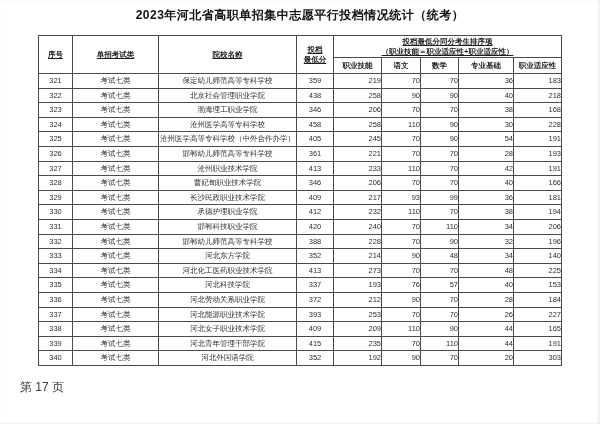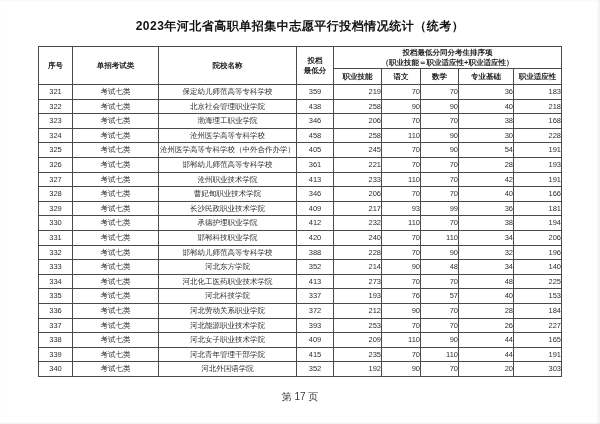--- a/index.html
+++ b/index.html
@@ -12,21 +12,21 @@
     position: relative;
     width: 600px;
     height: 424px;
     margin: 0 auto;
     background: #ffffff;
     box-shadow: inset -2px 0 3px rgba(0,0,0,0.06), inset 0 -1px 2px rgba(0,0,0,0.04);
     overflow: hidden;
     color: #2e2e2e;
   }
   .title {
-    padding-top: 19px;
+    padding-top: 8px;
     text-align: center;
     font-size: 12px;
     font-weight: bold;
     color: #111;
     letter-spacing: 0.5px;
     line-height: 15px;
   }
   table.stats {
     border-collapse: collapse;
     table-layout: fixed;
@@ -40,36 +40,37 @@
     overflow: hidden;
     white-space: nowrap;
   }
   table.stats th {
     font-weight: bold;
     font-size: 7.5px;
     color: #1d1d1d;
     text-align: center;
     line-height: 9px;
   }
-  thead tr.group-row th { height: 21px; }
+  thead tr.group-row th { height: 21px; text-decoration: underline; }
   thead tr.sub-row th { height: 15px; }
   th .hline { line-height: 9.5px; }
   tbody td {
     font-size: 7.5px;
     height: 13.6px;
     line-height: 13.6px;
     color: #2e2e2e;
   }
   td.c { text-align: center; }
   td.r { text-align: right; padding-right: 4px; }
   .footer {
     margin-top: 13px;
-    text-align: center;
-    font-size: 10px;
+    text-align: left;
+    font-size: 12px;
     color: #3a3a3a;
+    margin-left: 20px;
   }
 </style>
 </head>
 <body>
 
 <div class="page">
 
   <div class="title">2023年河北省高职单招集中志愿平行投档情况统计（统考）</div>
 
   <table class="stats">

